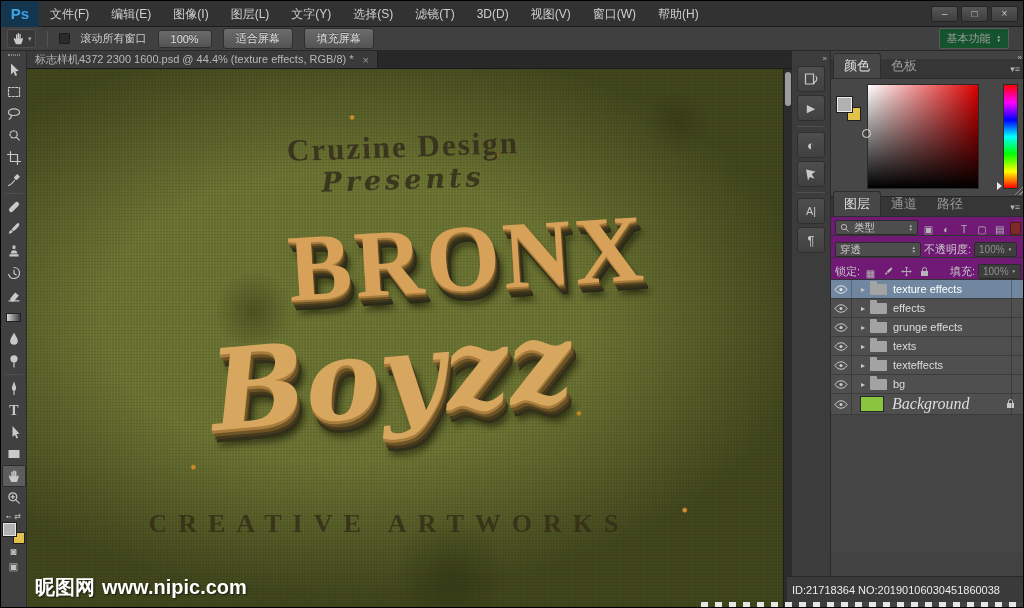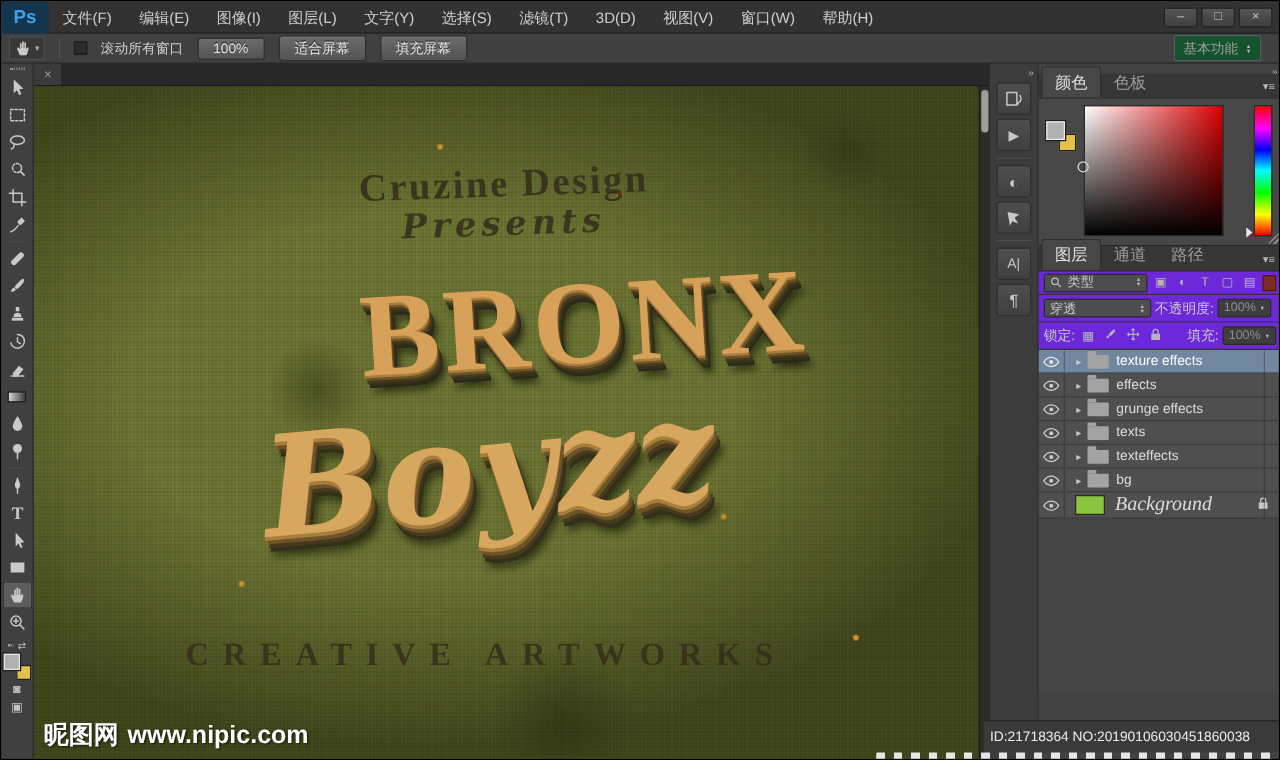--- a/index.html
+++ b/index.html
@@ -80,21 +80,21 @@
     background:linear-gradient(to top,#000,rgba(0,0,0,0)),linear-gradient(to right,#fff,#dc0000);}
   .satcur{position:absolute;left:31px;top:50px;width:9px;height:9px;border:1.5px solid #ddd;border-radius:50%;}
   .huestrip{position:absolute;right:7px;top:5px;width:15px;height:105px;border:1px solid #2a2a2a;
     background:linear-gradient(180deg,#f00 0%,#f0f 17%,#00f 34%,#0ff 50%,#0f0 67%,#ff0 84%,#f00 100%);}
   .huearrow{position:absolute;right:23px;top:103px;width:0;height:0;border-left:5px solid #e8e8e8;border-top:4px solid transparent;border-bottom:4px solid transparent;}
   .cw2{position:absolute;left:6px;top:18px;width:24px;height:24px;}
   .cw2 .bgc{position:absolute;right:0;bottom:0;width:14px;height:14px;background:#e2c24a;border:1px solid #1e1e1e;}
   .cw2 .fgc{position:absolute;left:0;top:0;width:15px;height:15px;background:#b1b1b1;border:1px solid #ececec;box-shadow:0 0 0 1px #1e1e1e;}
   .grip2{position:absolute;right:1px;bottom:1px;width:9px;height:9px;background:linear-gradient(135deg,transparent 45%,#8a8a8a 45% 55%,transparent 55% 70%,#8a8a8a 70% 80%,transparent 80%);}
   
-  .lrowbar{display:flex;align-items:center;height:19px;background:#6d28d9;border-bottom:1px solid #333;padding:0 4px;gap:3px;}
+  .lrowbar{display:flex;align-items:flex-end;height:19px;background:#701a75;border-bottom:1px solid #333;padding:0 4px;gap:3px;}
   .dd{display:flex;align-items:center;gap:4px;background:#4d4d4d;border:1px solid #2b2b2b;border-radius:2px;height:15px;padding:0 4px;color:#c9c9c9;font-size:10.5px;}
   .ficon{color:#b5b5b5;font-size:10px;width:15px;text-align:center;}
   .redtoggle{width:11px;height:13px;background:#7d2b28;border:1px solid #521614;border-radius:1px;margin-left:auto;}
   .blend{height:22px;}
   .plabel{color:#c9c9c9;font-size:11px;white-space:nowrap;}
   .dimval{display:flex;align-items:center;gap:3px;background:#3d3d3d;border:1px solid #2b2b2b;border-radius:2px;height:15px;padding:0 4px;color:#8f8f8f;font-size:10px;}
   .rows{position:relative;}
   .rows::after{content:'';position:absolute;top:0;bottom:0;right:13px;width:1px;background:rgba(25,25,25,.35);}
   .lrow{display:flex;align-items:center;height:19px;background:#4f4f4f;border-bottom:1px solid #3c3c3c;font-size:11px;color:#dcdcdc;}
   .lrow.sel{background:#70879f;color:#fff;}
@@ -292,20 +292,21 @@
       <span class="bgc"></span>
       <span class="fgc"></span>
     </div>
     <span class="mini">◙</span>
     <span class="mini">▣</span>
   </div>
 
   <div class="docarea">
     <div class="tabbar">
       <div class="doctab">
+        <span>标志样机4372 2300 1600.psd @ 44.4% (texture effects, RGB/8) *</span>
         <span class="tabclose">×</span>
       </div>
     </div>
     <div class="canvas">
       <div class="art-byline">Cruzine Design</div>
       <div class="art-presents">Presents</div>
       <div class="art-title">BRONX</div>
       <div class="art-sub">Boyzz</div>
       <div class="art-footer">CREATIVE ARTWORKS</div>
       <div class="watermark">

